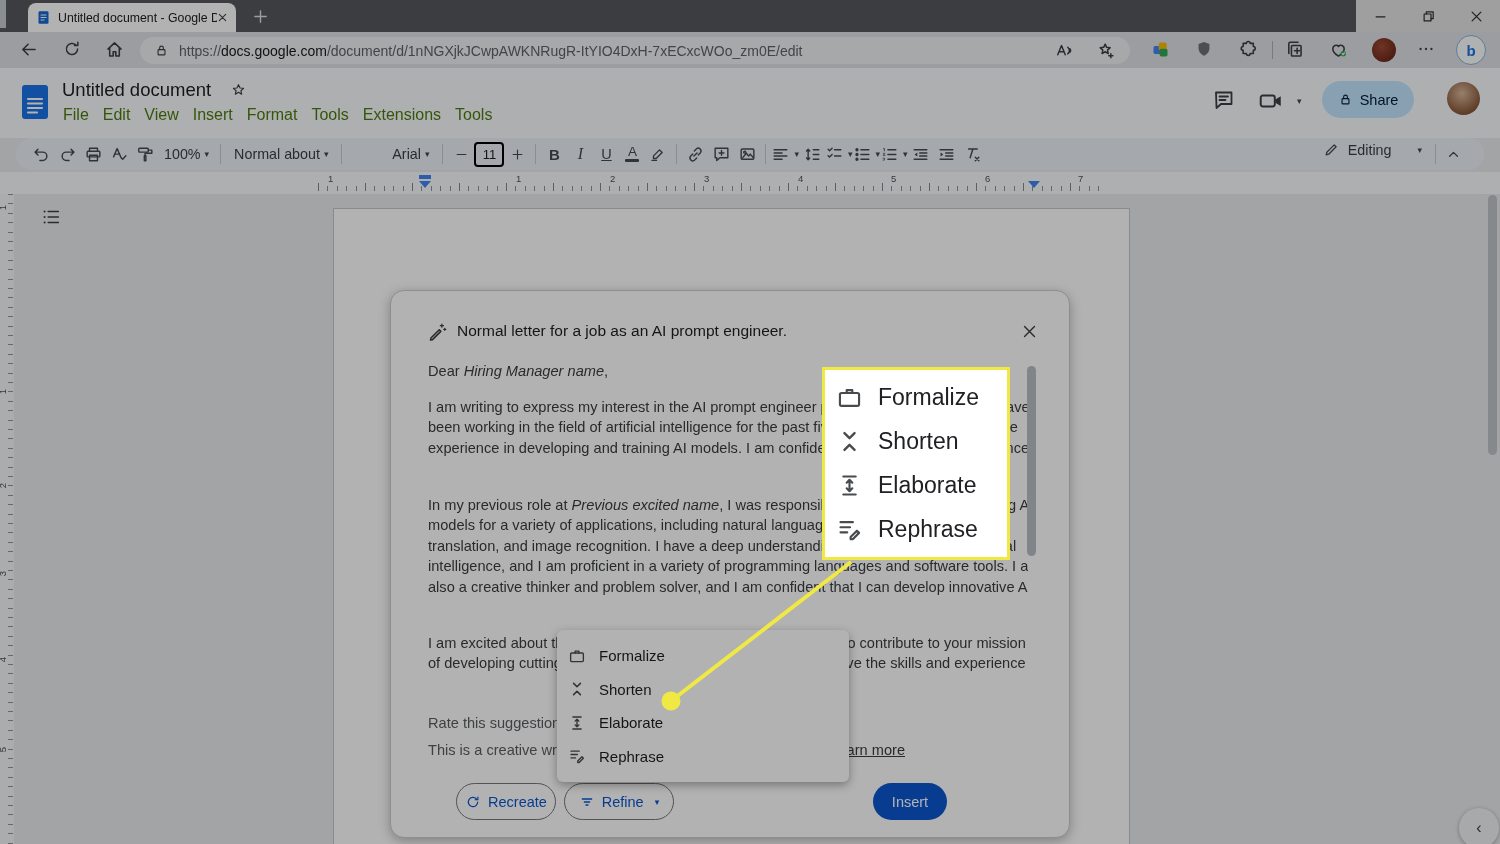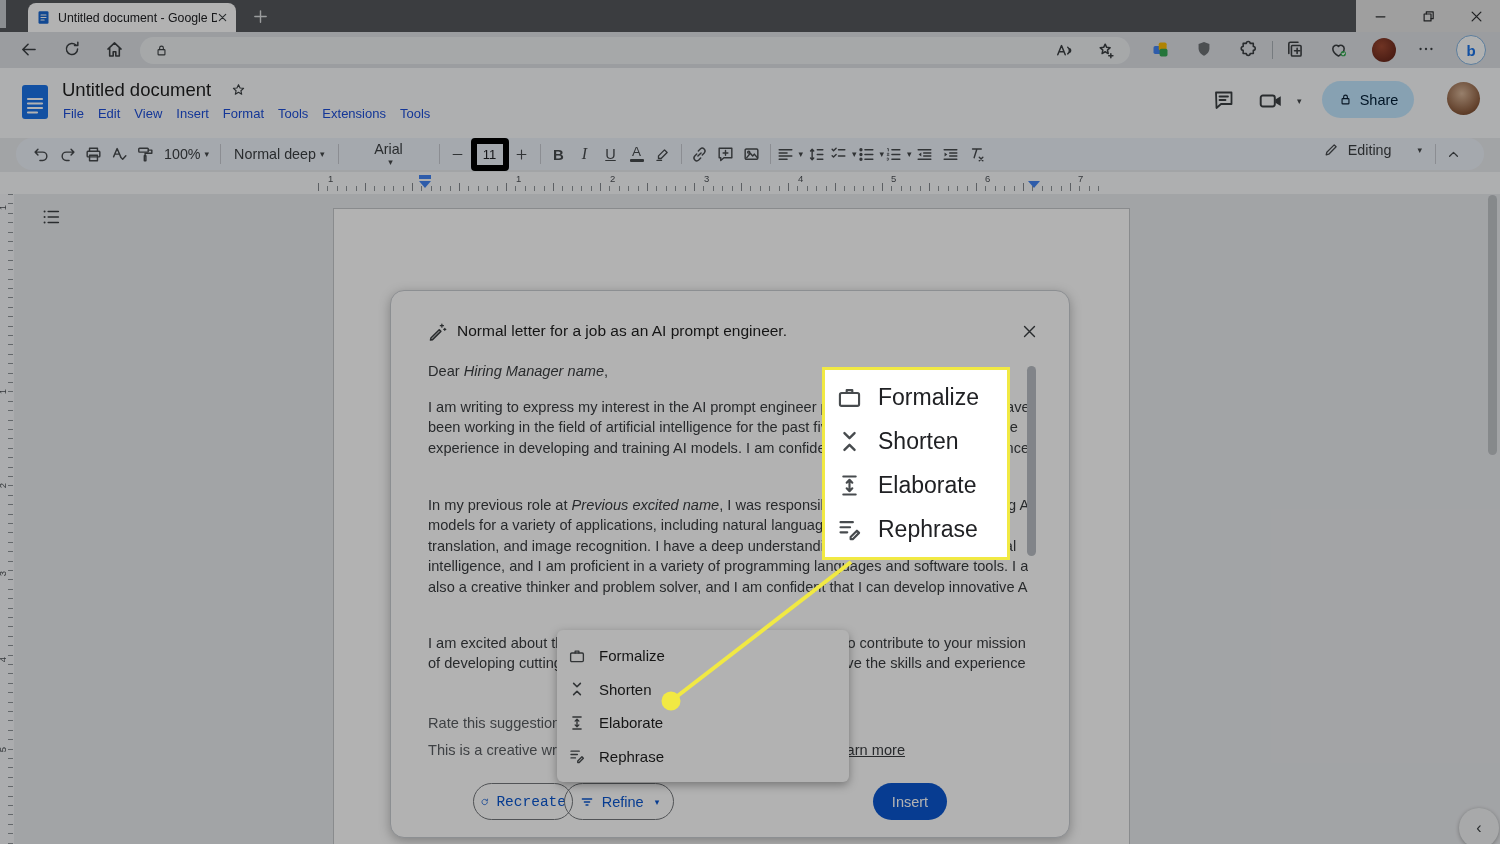--- a/index.html
+++ b/index.html
@@ -19,32 +19,32 @@
   .addrbar{position:absolute;left:0;top:32px;width:1500px;height:36px;background:#dee1e6;}
   .urlpill{position:absolute;left:140px;top:5px;width:990px;height:27px;border-radius:14px;
            background:#eef1f3;display:flex;align-items:center;padding:0 14px;box-sizing:border-box;}
   .urltext{font-size:14px;white-space:nowrap;overflow:hidden;margin-left:10px;}
   .u-dim{color:#5f6368;} .u-host{color:#17181a;}
   .navic{position:absolute;top:7px;}
   
   .docshdr{position:absolute;left:0;top:68px;width:1500px;height:70px;background:#f9fbfd;}
   .doctitle{position:absolute;left:62px;top:11px;font-size:18.5px;color:#1f1f1f;}
   .menurow{position:absolute;left:56px;top:36px;display:flex;}
-  .menuitem{font-size:13px;color:#1d4ed8;padding:2px 7px;border-radius:4px;text-align:right;}
+  .menuitem{font-size:16px;color:#4d7c0f;padding:2px 7px;border-radius:4px;text-align:right;}
   .sharebtn{position:absolute;left:1322px;top:13px;width:92px;height:37px;border-radius:19px;
             background:#c2e7ff;display:flex;align-items:center;justify-content:center;gap:7px;
             color:#001d35;font-size:14.5px;font-weight:500;}
   
   .toolbar{position:absolute;left:16px;top:138px;width:1468px;height:32px;background:#edf2fa;
            border-radius:16px;display:flex;align-items:center;padding:0 6px 0 12px;box-sizing:border-box;}
   .tbi{width:26px;height:26px;display:flex;align-items:center;justify-content:center;flex:0 0 auto;border-radius:4px;}
   .tsep{width:1px;height:20px;background:#c7cad1;margin:0 5px;flex:0 0 auto;}
   .tlabel{font-size:14.3px;color:#3c4043;white-space:nowrap;}
   .caret{font-size:9px;color:#45484b;margin-left:4px;}
-  .fsbox{width:26px;height:21px;border:6px solid #000000;border-radius:4px;display:flex;align-items:center;
+  .fsbox{width:26px;height:21px;border:2px solid #000000;border-radius:4px;display:flex;align-items:center;
          justify-content:center;font-size:13px;color:#202124;}
   .bold-b{font-weight:bold;font-size:15px;color:#474b4e;}
   .ital-i{font-style:italic;font-family:"Liberation Serif",serif;font-size:16px;color:#474b4e;}
   .und-u{text-decoration:underline;font-size:14.5px;color:#474b4e;}
   .fontcolA{font-size:13.5px;color:#474b4e;line-height:11px;text-align:center;}
   .fontcolA b{display:block;height:3.5px;background:#474b4e;width:14px;margin-top:2px;border-radius:1px;}
   .editing{position:absolute;right:62px;top:3px;display:flex;align-items:center;gap:8px;}
   
   .hruler{position:absolute;left:0;top:172px;width:1500px;height:22px;background:#f9fbfd;}
   .hticks{position:absolute;left:318px;top:14px;width:790px;height:5px;
@@ -138,20 +138,21 @@
     </svg>
   <svg class="i navic" width="21" height="21" viewBox="0 0 24 24" style="left:104px;">
       <path d="M4.5 11.5L12 4.5l7.5 7M6.5 10.5V19.5h4v-5h3v5h4v-9" stroke="#3c4043"></path>
     </svg>
 
   <div class="urlpill">
     <svg class="i" width="15" height="15" viewBox="0 0 24 24">
       <rect x="6.5" y="10.5" width="11" height="8.5" rx="1.2" stroke="#3c4043"></rect>
         <path d="M9 10.5V8a3 3 0 0 1 6 0v2.5" stroke="#3c4043"></path>
     </svg>
+    <span class="urltext"><span class="u-dim">https://</span><span class="u-host">docs.google.com</span><span class="u-dim">/document/d/1nNGXjkJCwpAWKNRugR-ItYIO4DxH-7xECxcWOo_zm0E/edit</span></span>
     <div style="flex:1"></div>
     <svg class="i" width="20" height="20" viewBox="0 0 24 24">
         <path d="M4.5 16.5L9 5.5l4.5 11M6 13h6" stroke="#3c4043"></path>
         <path d="M16.5 7.5a5 5 0 0 1 0 8M19 9.5a2.6 2.6 0 0 1 0 4" stroke="#3c4043"></path>
       </svg>
     <div style="width:22px"></div>
     <svg class="i" width="20" height="20" viewBox="0 0 24 24">
         <path d="M11 3.8l1.8 3.8 4.2.4-3.2 2.9.9 4.2-3.7-2.2-3.7 2.2.9-4.2L5 8l4.2-.4z" stroke="#3c4043"></path>
         <path d="M17.8 15.2v5M15.3 17.7h5" stroke="#3c4043"></path>
       </svg>
@@ -257,25 +258,25 @@
         <path d="M15.5 6.5H20v4h-8.5v3"></path>
         <rect x="10.5" y="13.5" width="2" height="6.5"></rect>
       </svg>
     </div>
   <div class="tbi" style="width:auto;padding:0 6px;">
       <span class="tlabel">100%</span>
       <span class="caret">▾</span>
     </div>
   <div class="tsep"></div>
   <div class="tbi" style="width:auto;padding:0 8px;">
-      <span class="tlabel">Normal deep</span>
+      <span class="tlabel">Normal about</span>
       <span class="caret">▾</span>
     </div>
   <div class="tsep"></div>
-  <div class="tbi" style="width:auto;padding:0 8px;min-width:74px;justify-content:center;flex-direction:column;">
+  <div class="tbi" style="width:auto;padding:0 8px;min-width:74px;justify-content:flex-end;">
       <span class="tlabel">Arial</span>
       <span class="caret">▾</span>
     </div>
   <div class="tsep"></div>
   <div class="tbi">
       <svg class="i" width="15" height="15" viewBox="0 0 24 24">
         <path d="M5 12h14"></path>
       </svg>
     </div>
   <div class="fsbox">11</div>
@@ -448,21 +449,21 @@
   <div class="dtext abs" style="left:37px;top:342px;width:600px;overflow:hidden;">
     <div class="tl">I am excited about the opportunity to work at your company and to contribute to your mission</div>
     <div class="tl">of developing cutting-edge AI technology. I am confident that I have the skills and experience</div>
   </div>
 
   <div class="dtext abs" style="left:37px;top:422px;color:#5a5e62;">Rate this suggestion:</div>
   <div class="dtext abs" style="left:37px;top:449px;color:#5a5e62;"><span>This is a creative writing aid, and is not intended to be factual. </span><span class="linkish">Learn more</span></div>
 
   <div class="abs" style="left:636px;top:75px;width:9px;height:190px;border-radius:5px;background:#b9bec4;"></div>
 
-  <button class="pillbtn" style="left:82px;top:492px;width:100px;font-family:Liberation Mono, monospace;">
+  <button class="pillbtn" style="left:65px;top:492px;width:100px;">
     <svg class="i" width="16" height="16" viewBox="0 0 24 24">
         <path d="M19 12a7 7 0 1 1-2-4.9M19.3 4.6v4h-4" stroke="#0b57d0"></path>
       </svg>
     <span>Recreate</span>
   </button>
   <button class="pillbtn" style="left:173px;top:492px;width:110px;">
     <svg class="i" width="16" height="16" viewBox="0 0 24 24">
         <path d="M5 7.5h14M8 12h8M10.5 16.5h3" stroke="#0b57d0" stroke-width="2"></path>
       </svg>
     <span>Refine</span>

